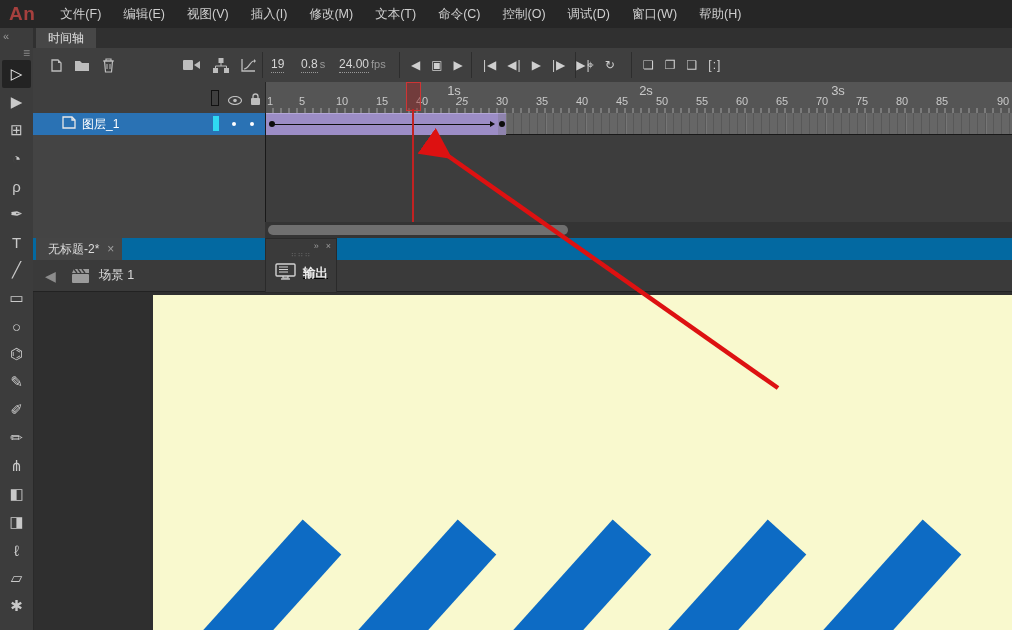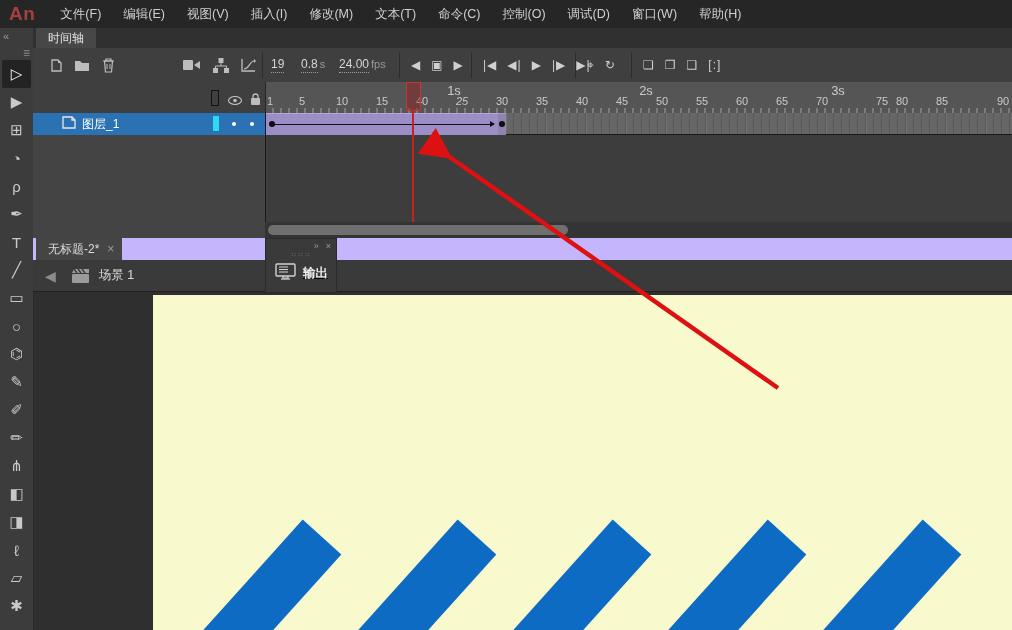--- a/index.html
+++ b/index.html
@@ -65,21 +65,21 @@
   #tl-bottom-left{position:absolute;left:0;top:107px;width:232px;height:103px;background:#444444;}
   #tl-bottom-right{position:absolute;left:232px;top:107px;width:747px;height:87px;background:#3d3d3d;border-left:1px solid #191919;}
   #tl-scrollrow{position:absolute;left:232px;top:194px;width:747px;height:16px;background:#343434;}
   #tl-scrollthumb{position:absolute;left:3px;top:3px;width:300px;height:10px;border-radius:5px;background:#6f6f6f;}
 
   
   #playhead-box{position:absolute;left:373px;top:54px;width:13px;height:27px;background:rgba(150,30,30,.45);border:1.5px solid #cf3434;z-index:4;}
   #playhead-line{position:absolute;left:379px;top:81px;width:2px;height:113px;background:#c22222;z-index:4;}
 
   
-  #doctabs{left:33px;top:238px;width:979px;height:22px;background:#c4b5fd;z-index:2;}
+  #doctabs{left:33px;top:238px;width:979px;height:22px;background:#0369a1;z-index:2;}
   #doc-tab{position:absolute;left:3px;top:0;height:22px;padding:0 8px 0 12px;background:#454545;color:#dcdcdc;font-size:12px;line-height:22px;display:flex;align-items:center;gap:8px;}
   #doc-tab .close{color:#9f9f9f;font-size:12px;}
   #editbar{left:33px;top:260px;width:979px;height:31px;background:#3a3a3a;border-bottom:1px solid #222;z-index:2;display:flex;align-items:center;}
   #back-arrow{color:#8c8c8c;font-size:14px;margin-left:12px;}
   #scene-label{color:#dadada;font-size:12.5px;margin-left:10px;}
   .editbar-ic{margin-left:16px;display:flex;}
 
   
   #output-panel{left:265px;top:238px;width:70px;height:53px;background:#3a3a3a;border:1px solid #2a2a2a;z-index:6;}
   #output-head{height:13px;display:flex;justify-content:flex-end;align-items:center;gap:7px;padding:0 5px;color:#9b9b9b;font-size:9px;}
@@ -251,21 +251,21 @@
       <span class="frame-label" style="left: 196px; font-style: italic;">25</span>
       <span class="frame-label" style="left: 236px;">30</span>
       <span class="frame-label" style="left: 276px;">35</span>
       <span class="frame-label" style="left: 316px;">40</span>
       <span class="frame-label" style="left: 356px;">45</span>
       <span class="frame-label" style="left: 396px;">50</span>
       <span class="frame-label" style="left: 436px;">55</span>
       <span class="frame-label" style="left: 476px;">60</span>
       <span class="frame-label" style="left: 516px;">65</span>
       <span class="frame-label" style="left: 556px;">70</span>
-      <span class="frame-label" style="left: 616px;">75</span>
+      <span class="frame-label" style="left: 596px;">75</span>
       <span class="frame-label" style="left: 636px;">80</span>
       <span class="frame-label" style="left: 676px;">85</span>
       <span class="frame-label" style="left: 716px; margin-left: 21px;">90</span>
       <span class="sec-label" style="left: 188px;">1s</span>
       <span class="sec-label" style="left: 380px;">2s</span>
       <span class="sec-label" style="left: 572px;">3s</span>
     </div>
 
   <div id="layer-row-left">
     <span class="page-ic">

